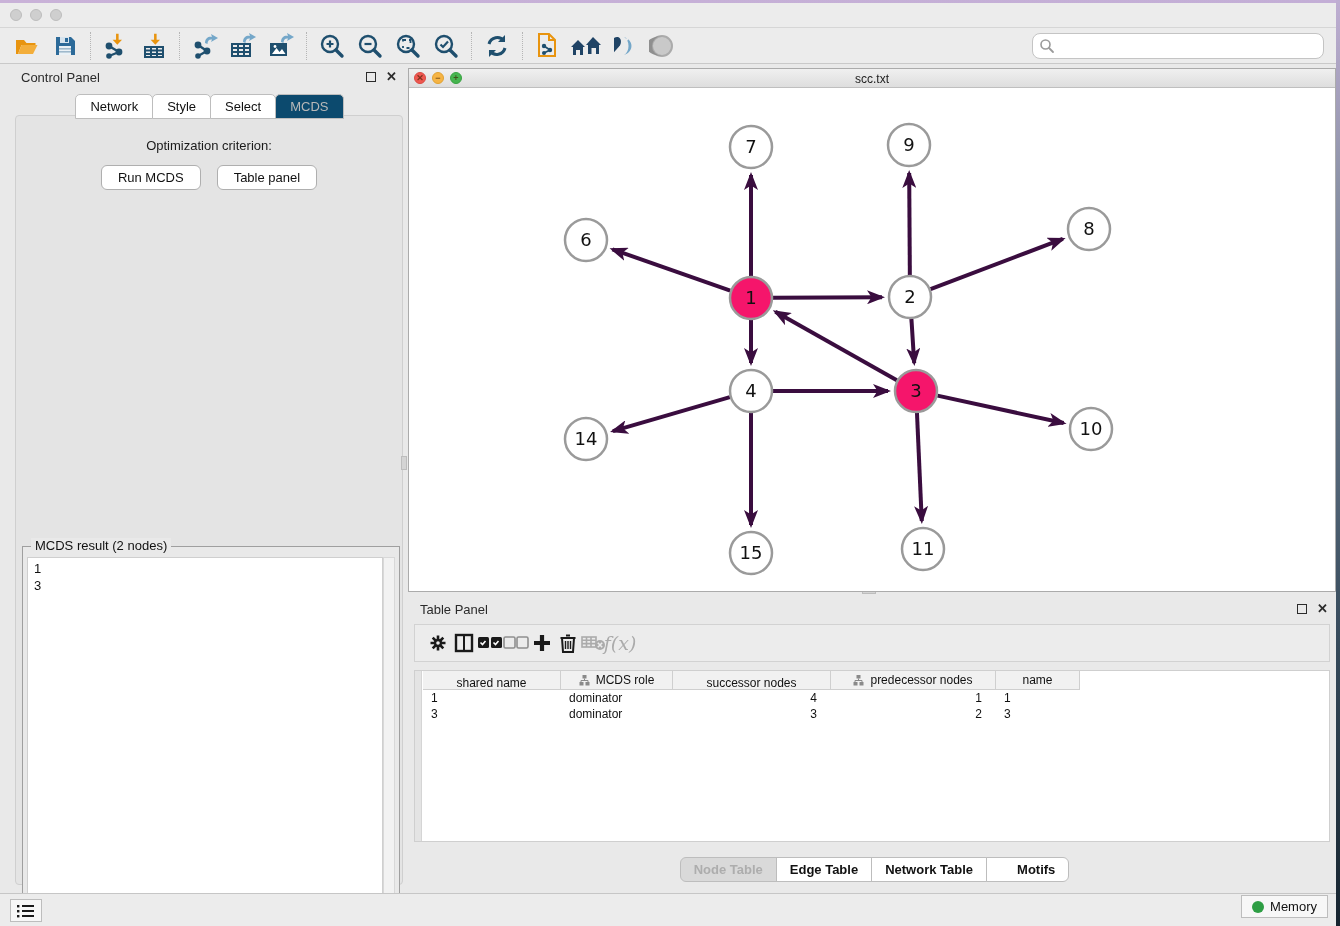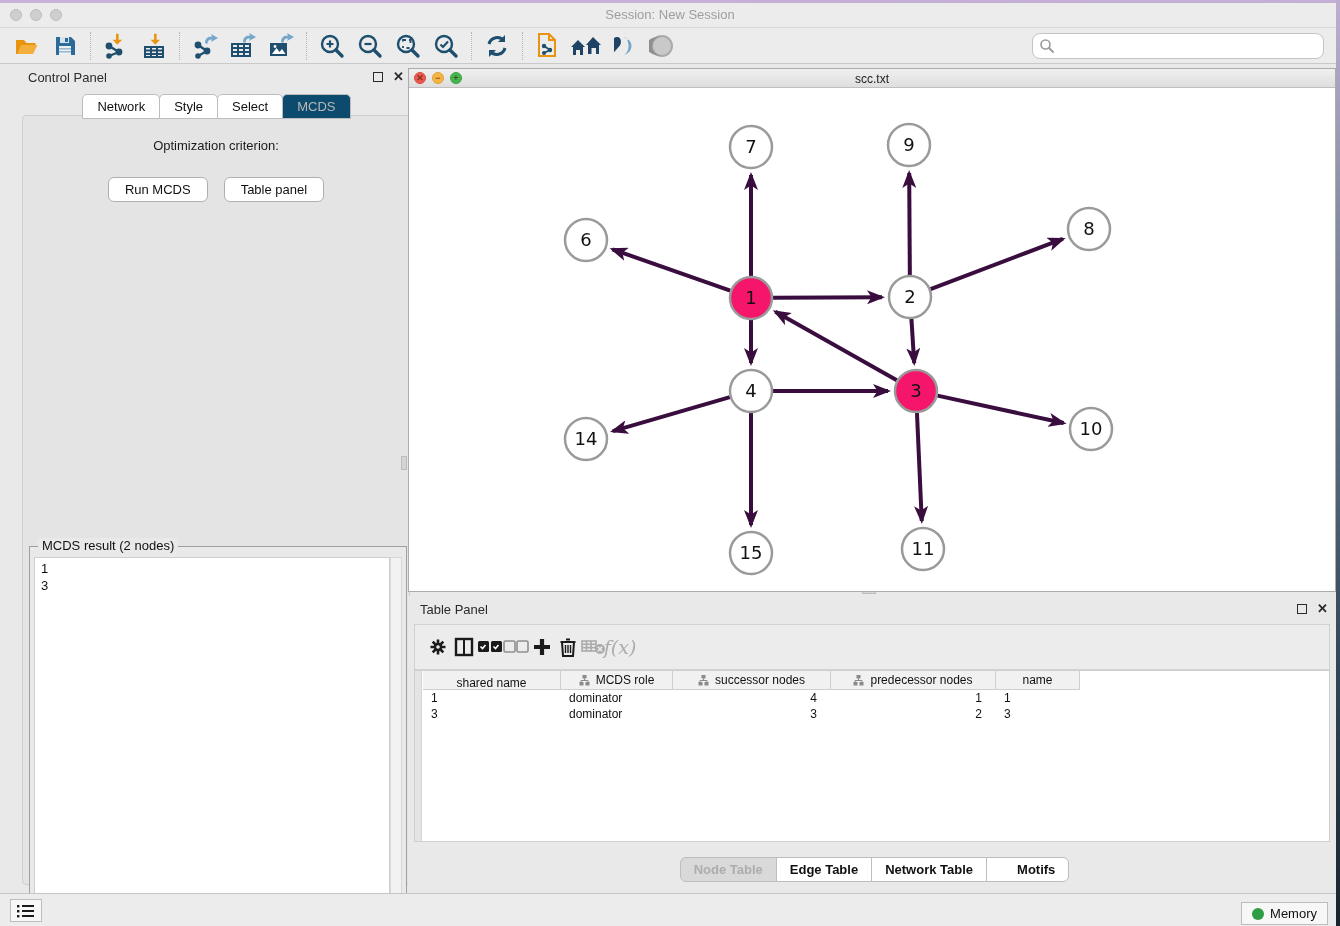--- a/index.html
+++ b/index.html
@@ -27,21 +27,21 @@
              display:flex; align-items:center; padding:0 8px; }
   .tbtn { width:38px; height:32px; display:flex; align-items:center; justify-content:center;
           background:transparent; border:none; cursor:default; flex:0 0 auto; }
   .tsep { width:1px; height:28px; border-left:1px dotted #B5B5B5; margin:0 6px; flex:0 0 auto; }
   .searchbox { margin-left:auto; margin-right:8px; width:292px; height:26px; background:#FFFFFF;
                border:1px solid #C4C4C4; border-radius:8px; display:flex; align-items:center; padding:0 6px; }
   .searchbox input { border:none; outline:none; flex:1; font-size:13px; background:transparent;
                font-family:"Liberation Sans",sans-serif; }
 
   
-  .control-panel { position:absolute; left:16px; top:64px; width:400px; height:829px; background:#E9E9E9; }
+  .control-panel { position:absolute; left:9px; top:64px; width:400px; height:829px; background:#E9E9E9; }
   .panel-header { height:26px; display:flex; align-items:center; padding:0 12px; }
   .panel-header .ph-title { font-size:13px; color:#2B2B2B; }
   .ph-icons { margin-left:auto; display:flex; gap:10px; align-items:center; }
   .float-icon { width:10px; height:10px; border:1.5px solid #2B2B2B; display:inline-block; }
   .close-icon { font-size:13px; font-weight:bold; color:#2B2B2B; line-height:10px; }
 
   .cp-tabs { display:flex; justify-content:center; margin-top:4px; position:relative; z-index:5; }
   .tab { font-size:13px; padding:4px 14px; background:#FFFFFF; border:1px solid #BDBDBD;
          border-radius:5px 5px 0 0; margin-right:-1px; color:#111; }
   .tab.selected { background:#0c4a6e; color:#B8B8B8; }
@@ -51,21 +51,21 @@
   .opt-label { text-align:center; font-size:13px; color:#1A1A1A; margin-top:22px; }
   .dropdown { margin:12px auto 0 auto; width:312px; height:24px; background:#FFFFFF;
               border:1px solid #B9B9B9; border-radius:5px; display:flex; align-items:center;
               padding:0 8px; font-size:13px; color:#111; }
   .dd-arrows { margin-left:auto; display:flex; flex-direction:column; gap:1px; }
   .dd-arrows span { width:0; height:0; border-left:4px solid transparent; border-right:4px solid transparent; }
   .dd-up { border-bottom:5px solid #555; }
   .dd-down { border-top:5px solid #555; }
   .cp-buttons { display:flex; justify-content:center; gap:16px; margin-top:12px; }
   .btn { background:#FFFFFF; border:1px solid #AFAFAF; border-radius:6px; padding:4px 16px;
-         font-size:13px; color:#111; font-family:"Liberation Sans",sans-serif;margin-top:12px; }
+         font-size:13px; color:#111; font-family:"Liberation Sans",sans-serif; }
 
   .result-group { position:absolute; left:6px; top:430px; width:378px; height:376px;
                   border:1px solid #9F9F9F; background:#E9E9E9; }
   .result-legend { position:absolute; top:-9px; left:8px; background:#E9E9E9; padding:0 4px;
                    font-size:13px; color:#111; }
   .result-area { position:absolute; left:4px; right:16px; top:10px; bottom:4px; background:#FFFFFF;
                  border:1px solid #CFCFCF; font-size:13px; color:#111; padding:2px 6px; line-height:17px; }
   .result-scroll { position:absolute; right:4px; top:10px; bottom:4px; width:12px;
                    background:#F2F2F2; border:1px solid #D8D8D8; }
 
@@ -82,21 +82,21 @@
   .nl { width:12px; height:12px; border-radius:50%; display:flex; align-items:center; justify-content:center;
         font-size:9px; font-weight:bold; color:rgba(60,30,0,0.65); line-height:1; }
   .nl.red { background:#EF5850; border:1px solid #D94A43; }
   .nl.yellow { background:#F6B444; border:1px solid #E0A233; }
   .nl.green { background:#46B54F; border:1px solid #38A342; }
   .net-title { text-align:center; font-size:12px; color:#222; padding-top:3px; }
   .net-canvas { position:absolute; left:0; top:19px; right:0; bottom:0; background:#FFFFFF; }
 
   
   .table-panel { position:absolute; left:408px; top:596px; width:932px; height:297px; background:#E9E9E9; }
-  .tp-toolbar { position:absolute; left:6px; right:10px; top:28px; height:46px; background:#ECECEC;
+  .tp-toolbar { position:absolute; left:6px; right:10px; top:28px; height:38px; background:#ECECEC;
                 border:1px solid #D2D2D2; display:flex; align-items:center; padding:0 10px; }
   .tp-icon { display:flex; align-items:center; justify-content:center; width:26px; height:26px; }
   .fx { font-family:"DejaVu Serif", serif; font-style:italic; font-size:19px; color:#ABABAB; }
 
   .tp-table { position:absolute; left:6px; right:10px; top:74px; height:172px; background:#FFFFFF;
               border:1px solid #CFCFCF; overflow:hidden; }
   .tp-gutter { position:absolute; left:0; top:0; bottom:0; width:7px; background:#E4E4E4; border-right:1px solid #D5D5D5; }
   .thead { position:absolute; left:8px; top:0; height:19px; display:flex; }
   .th { background:#F1F1F1; border-right:1px solid #CFCFCF; border-bottom:1px solid #CFCFCF;
         display:flex; align-items:center; justify-content:center; gap:6px; font-size:12px; color:#111; }
@@ -110,37 +110,36 @@
   .btab { font-size:13px; padding:4px 13px; background:#FFFFFF; border:1px solid #BDBDBD; margin-right:-1px; color:#111;font-weight:bold; }
   .btab:first-child { border-radius:6px 0 0 6px; }
   .btab:last-child { border-radius:0 6px 6px 0;padding-left:30px; }
   .btab.selected { background:#D9D9D9; color:#ADADAD; }
 
   
   .statusbar { position:absolute; left:0; bottom:0; width:1340px; height:33px; background:#ECECEC;
                border-top:1px solid #C6C6C6; }
   .sb-left-btn { position:absolute; left:10px; top:5px; width:32px; height:23px; background:#F7F7F7;
                  border:1px solid #BDBDBD; display:flex; align-items:center; justify-content:center; }
-  .memory-btn { position:absolute; right:12px; top:8px; height:23px; background:#F7F7F7;
+  .memory-btn { position:absolute; right:12px; top:1px; height:23px; background:#F7F7F7;
                 border:1px solid #BDBDBD; display:flex; align-items:center; gap:6px; padding:0 10px; font-size:13px; color:#111; }
   .mem-dot { width:12px; height:12px; border-radius:50%; background:#2E9E44; }
 </style>
 </head>
 <body>
 
 <div class="screen">
   <div class="top-strip"></div>
 
   <div class="titlebar">
     <div class="lights">
       <span class="tl"></span>
       <span class="tl"></span>
       <span class="tl"></span>
     </div>
-    <div class="title">Session: New Session</div>
   </div>
 
   <div class="toolbar">
     <button class="tbtn">
       <svg width="26" height="24" viewBox="0 0 26 24">
         <path d="M2 6 h8 l2.5 3 h9 v2 H7.5 L4 20 H2 z" fill="#E8940F"></path>
         <path d="M7.5 11 h16 L19 20 H4 z" fill="#F3AE3B"></path>
       </svg>
     </button>
     <button class="tbtn">
@@ -472,21 +471,21 @@
           </div>
           <div class="th" style="width: 112px;">
             <svg width="11" height="11" viewBox="0 0 11 11">
               <rect x="3.5" y="0" width="4" height="3.5" fill="#8A8A8A"></rect>
               <path d="M5.5 3.5 v2 M2 7.5 v-2 h7 v2" stroke="#8A8A8A" stroke-width="1" fill="none"></path>
               <rect x="0.5" y="7" width="4" height="3.5" fill="#8A8A8A"></rect>
               <rect x="6.5" y="7" width="4" height="3.5" fill="#8A8A8A"></rect>
             </svg>
             <span>MCDS role</span>
           </div>
-          <div class="th" style="width: 158px;">
+          <div class="th" style="width: 158px; flex-direction: column;">
             <svg width="11" height="11" viewBox="0 0 11 11">
               <rect x="3.5" y="0" width="4" height="3.5" fill="#8A8A8A"></rect>
               <path d="M5.5 3.5 v2 M2 7.5 v-2 h7 v2" stroke="#8A8A8A" stroke-width="1" fill="none"></path>
               <rect x="0.5" y="7" width="4" height="3.5" fill="#8A8A8A"></rect>
               <rect x="6.5" y="7" width="4" height="3.5" fill="#8A8A8A"></rect>
             </svg>
             <span>successor nodes</span>
           </div>
           <div class="th" style="width: 165px;">
             <svg width="11" height="11" viewBox="0 0 11 11">

